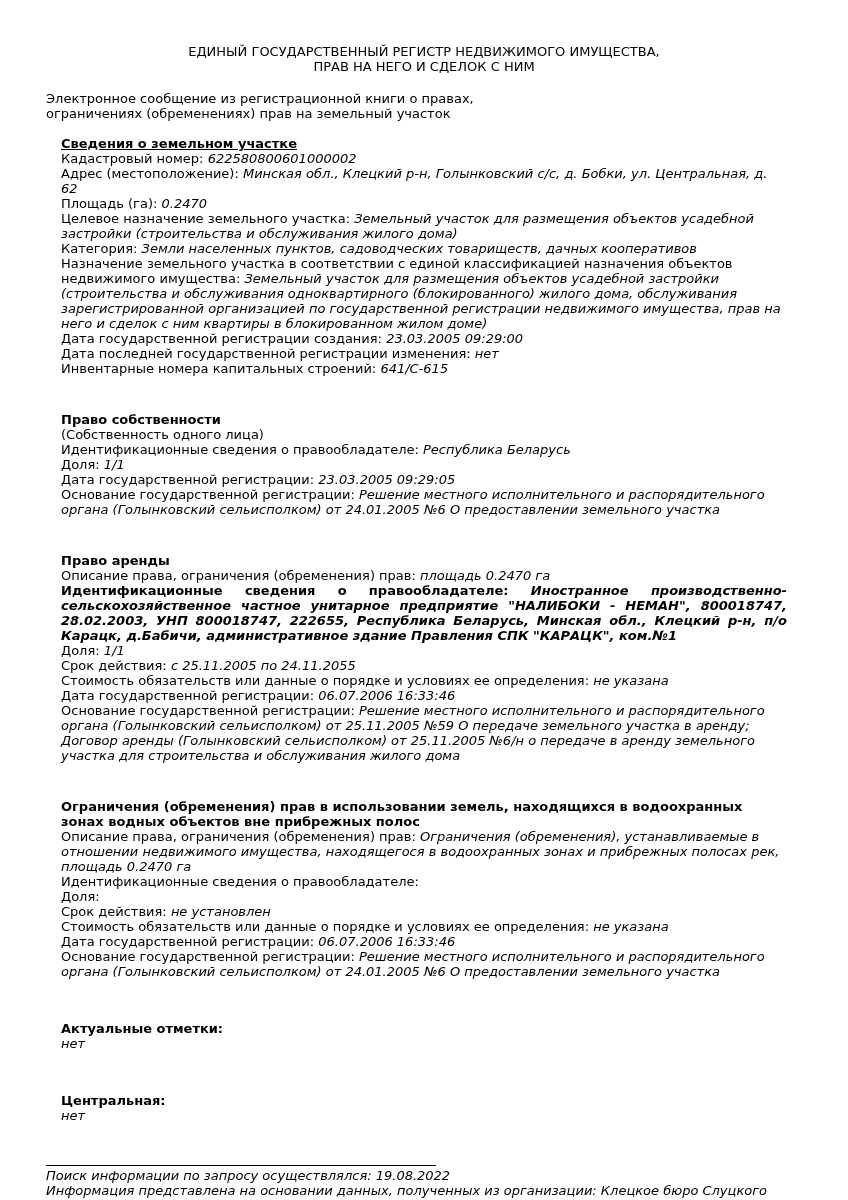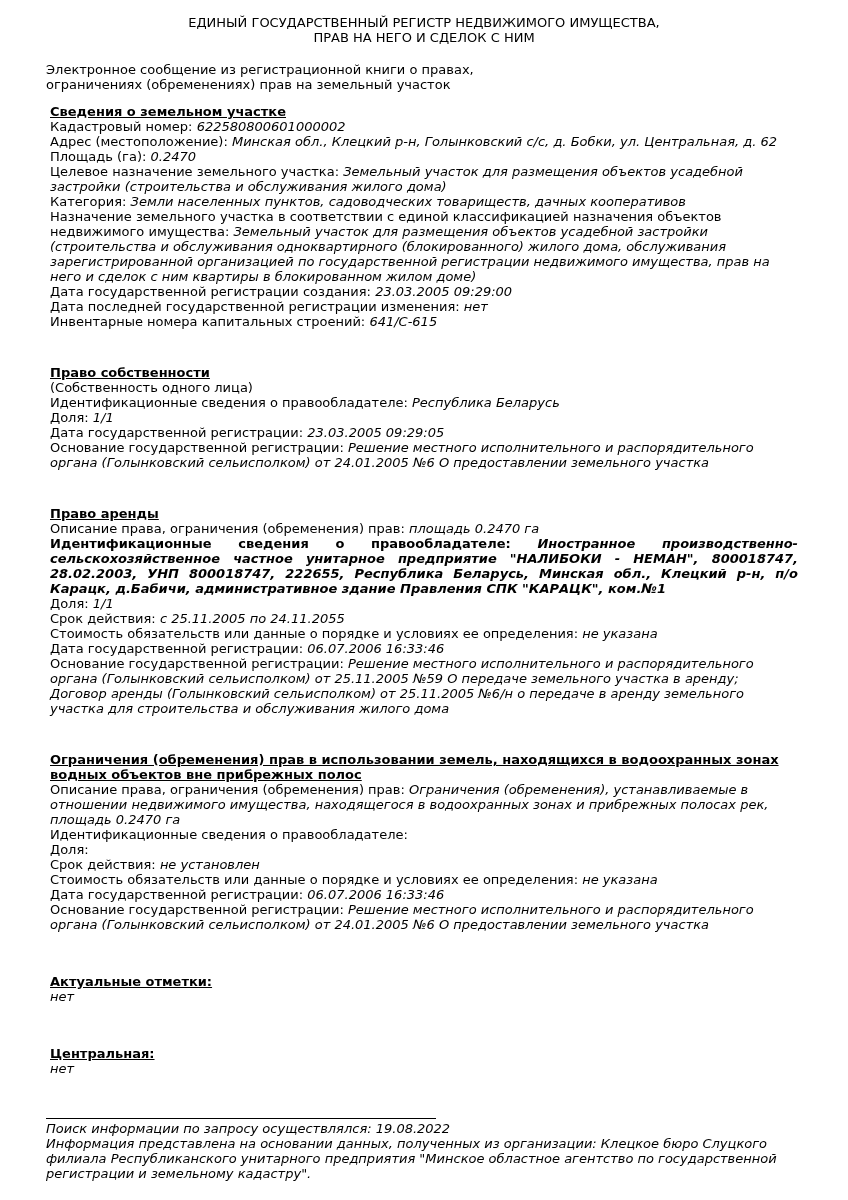--- a/index.html
+++ b/index.html
@@ -13,38 +13,37 @@
     overflow: hidden;
     color: #000000;
     font-family: "DejaVu Sans", "Liberation Sans", sans-serif;
     font-size: 13px;
     line-height: 15px;
   }
   .page {
     box-sizing: border-box;
     width: 848px;
     height: 972px;
-    padding: 15px 46px 0 46px;
+    padding: 44px 46px 0 46px;
   }
   .doc-title {
     text-align: center;
     white-space: pre-line;
     margin: 0 0 17px 0;
   }
   .doc-subtitle {
     white-space: pre-line;
     margin: 0 0 12px 0;
   }
-  .section { margin: 4px; }
+  .section { margin: 15px; }
   .sec-gap        { margin-top: 36px; }
   .sec-gap-large  { margin-top: 42px; }
   .sec-heading {
     font-weight: bold;
     margin: 0;
-    text-decoration: underline;
   }
   .sec-heading.underlined { text-decoration: underline; }
   .subheading { margin: 0; }
   .field { margin: 0; }
   .field.justified { text-align: justify; font-weight: bold; }
   .lbl { font-style: normal; }
   .val { font-style: italic; }
   .divider {
     border: none;
     border-top: 1px solid #000000;

